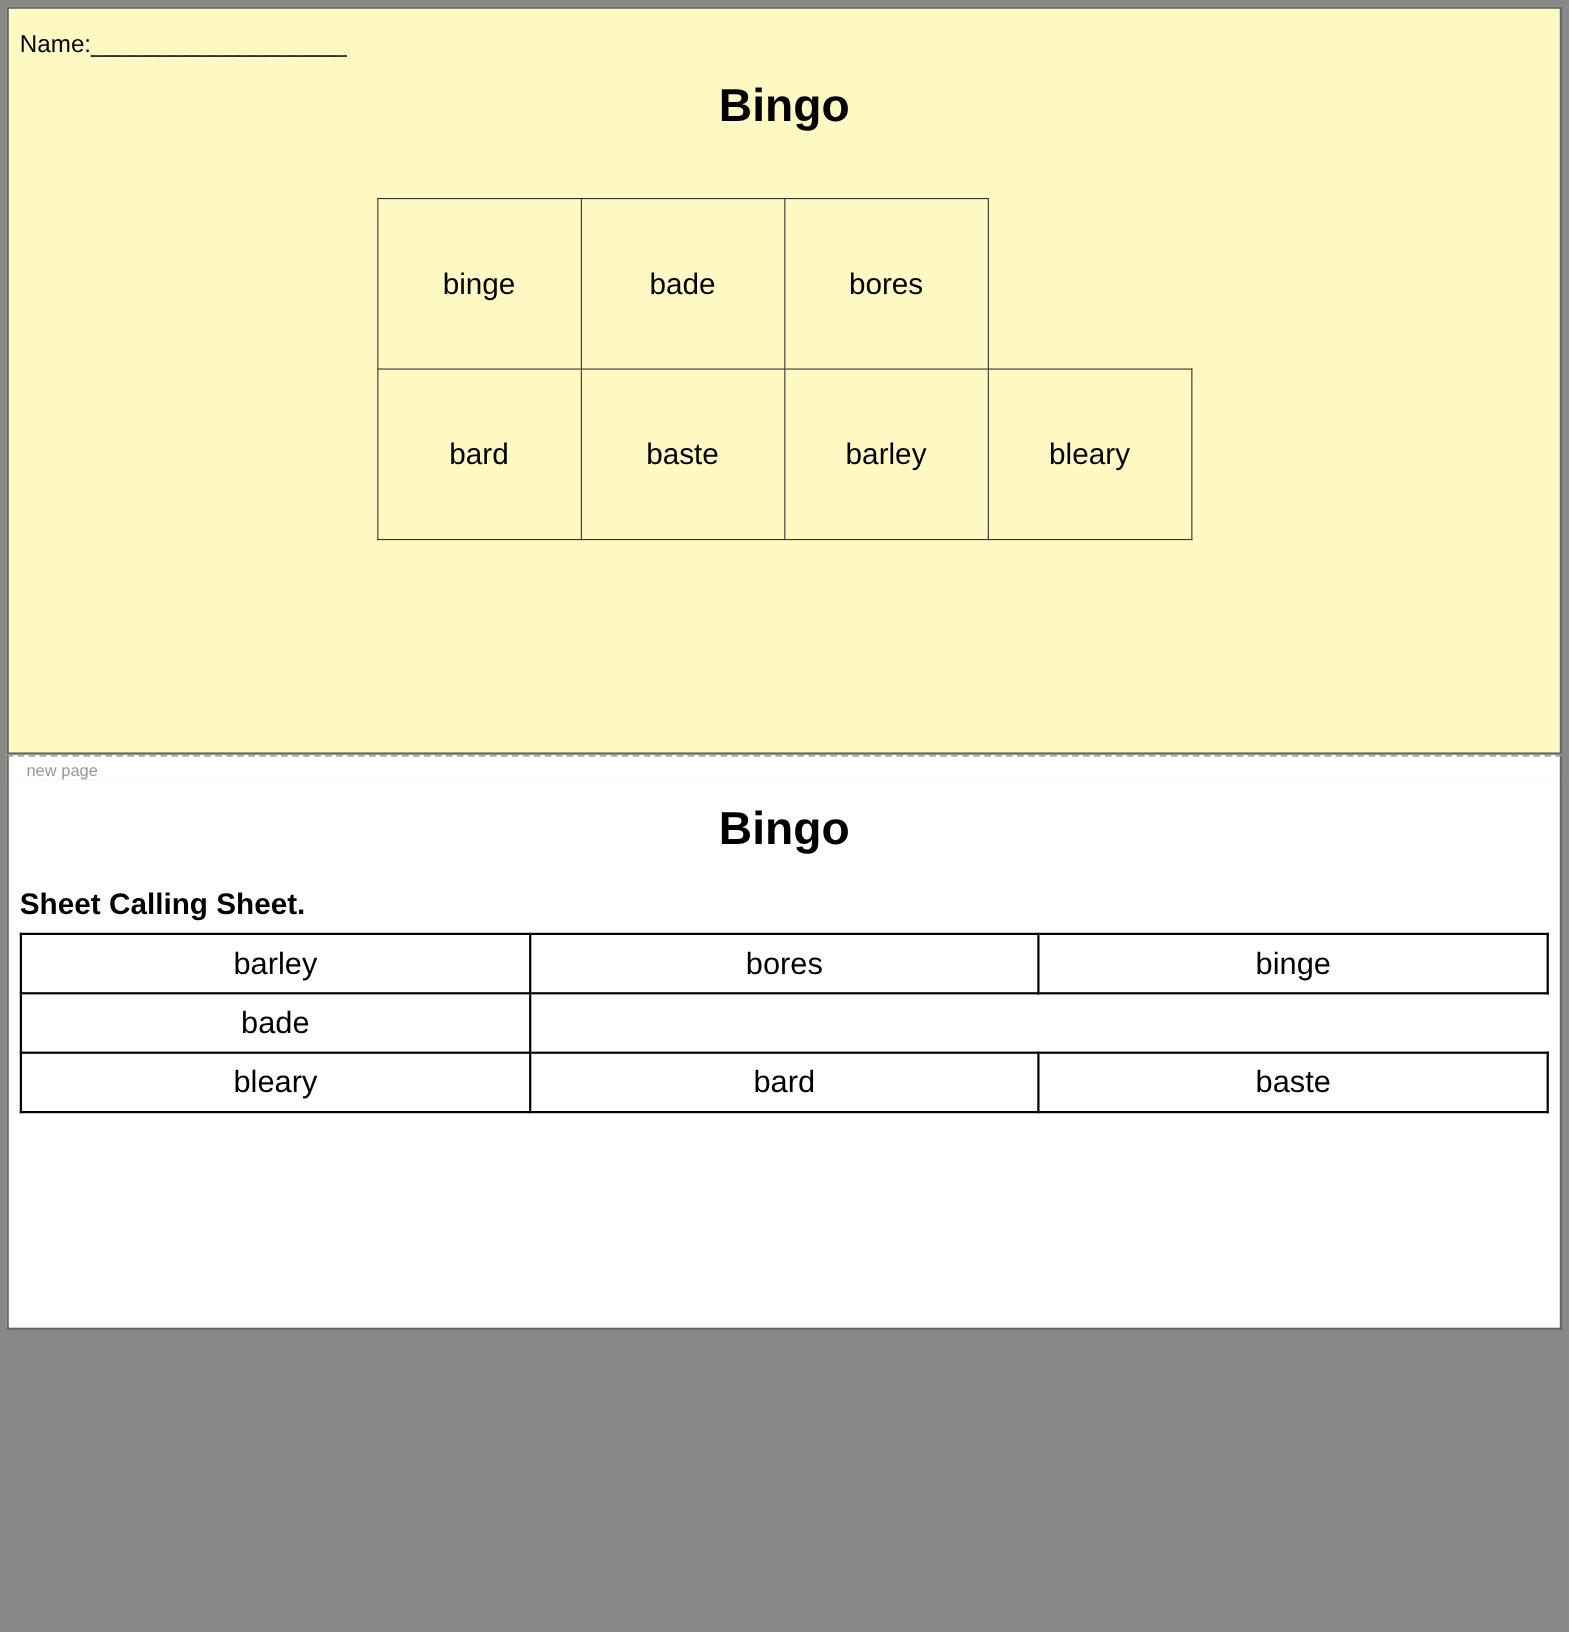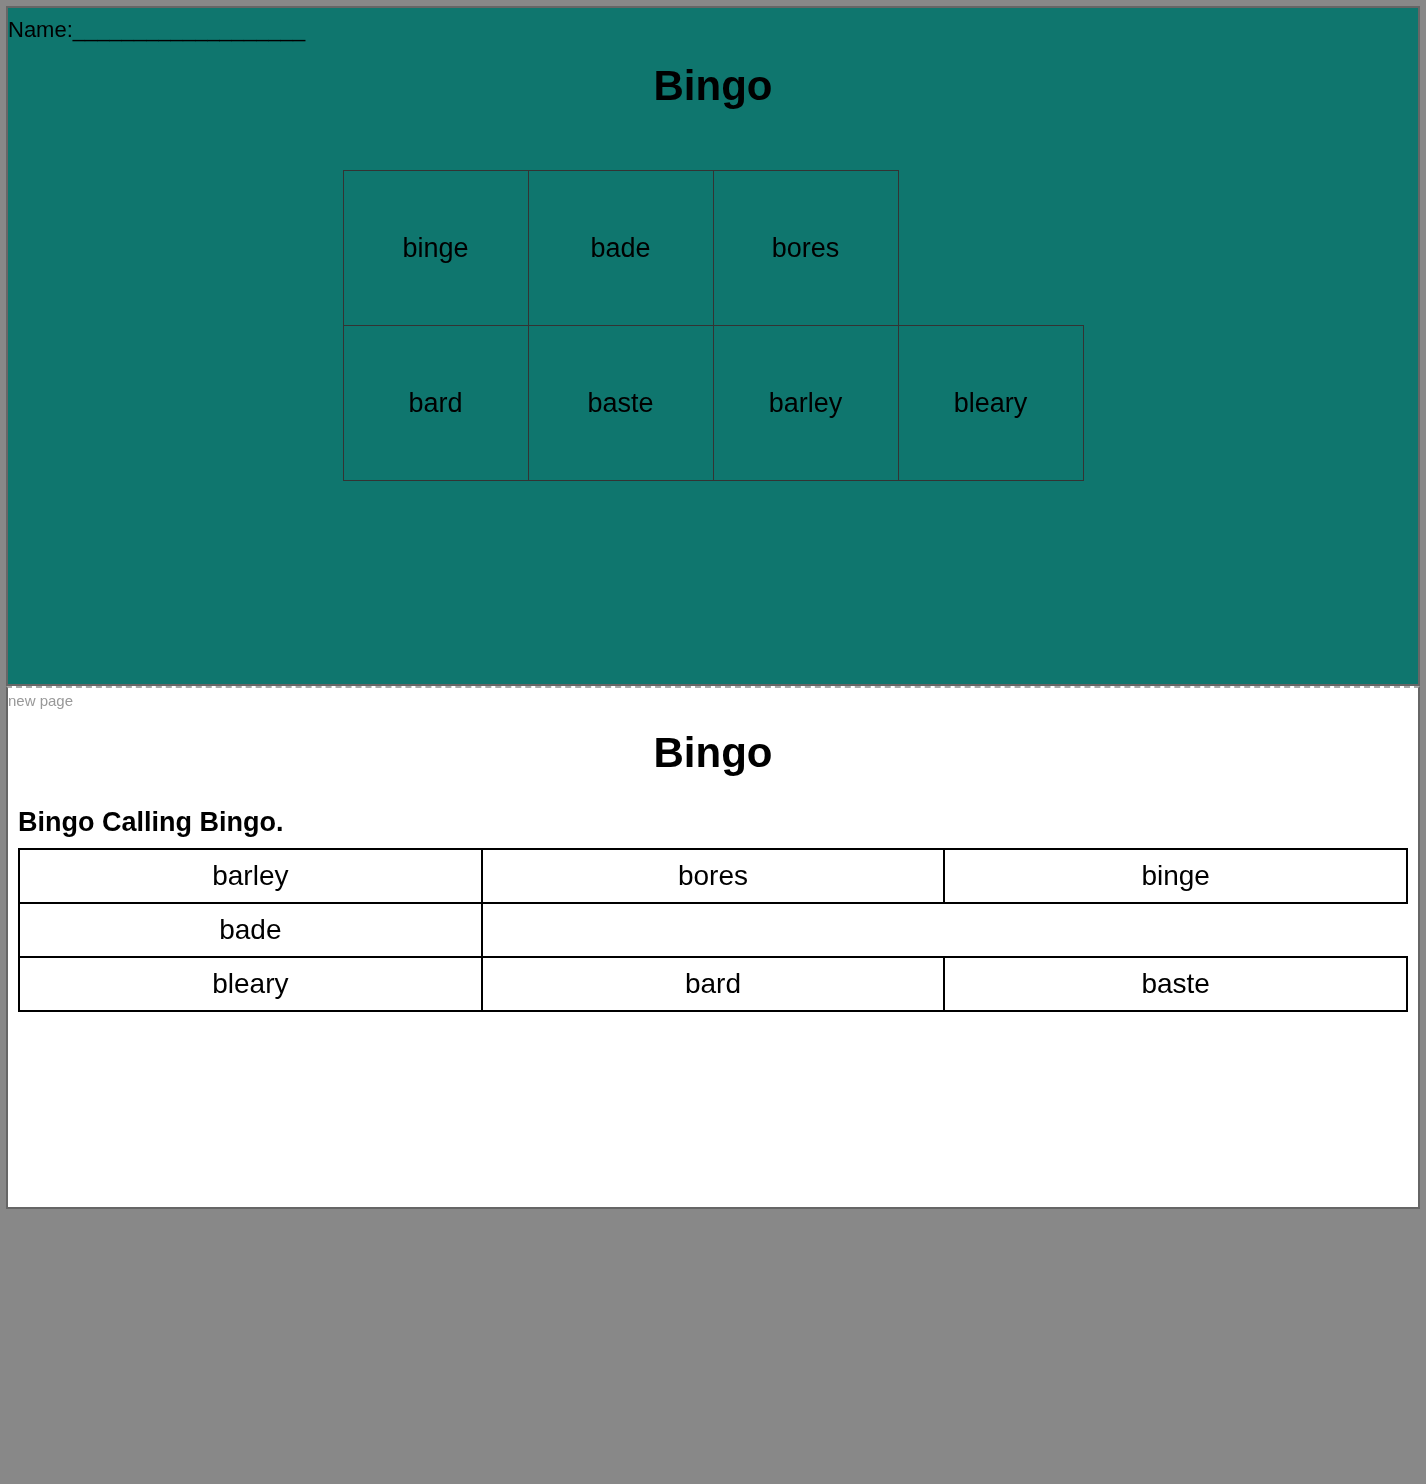--- a/index.html
+++ b/index.html
@@ -2,29 +2,30 @@
 <html><head>
   <meta charset="utf-8">
   <style>
     * { box-sizing: border-box; margin: 0; padding: 0; }
     body {
       background: #888;
       font-family: Arial, sans-serif;
       padding: 6px;
     }
     .page {
-      background: #0f766e;
+      background: #fef9c3;
       border: 2px solid #666;
+      padding: 10px;
       margin-bottom: 0;
       min-height: 680px;
       position: relative;
     }
     .page-divider {
       border-top: 2px dashed #aaa;
-      padding: 4px 0 0 0;
+      padding: 4px 0 0 16px;
       color: #999;
       font-size: 15px;
       margin: 0;
       background: #fff;
       border-left: 2px solid #666;
       border-right: 2px solid #666;
     }
     .page2 {
       background: #fff;
       border: 2px solid #666;
@@ -108,21 +109,21 @@
   </div>
 </div>
 
 <div class="page-divider">
   <span>new page</span>
 </div>
 
 <div class="page2">
   <h1 class="page-title">Bingo</h1>
 
-  <h2 class="calling-sheet-title">Bingo Calling Bingo.</h2>
+  <h2 class="calling-sheet-title">Sheet Calling Sheet.</h2>
 
   <table class="calling-grid">
     <tbody>
         <tr>
       <td>barley</td>
       <td>bores</td>
       <td>binge</td>
     </tr>
     <tr>
       <td>bade</td>

